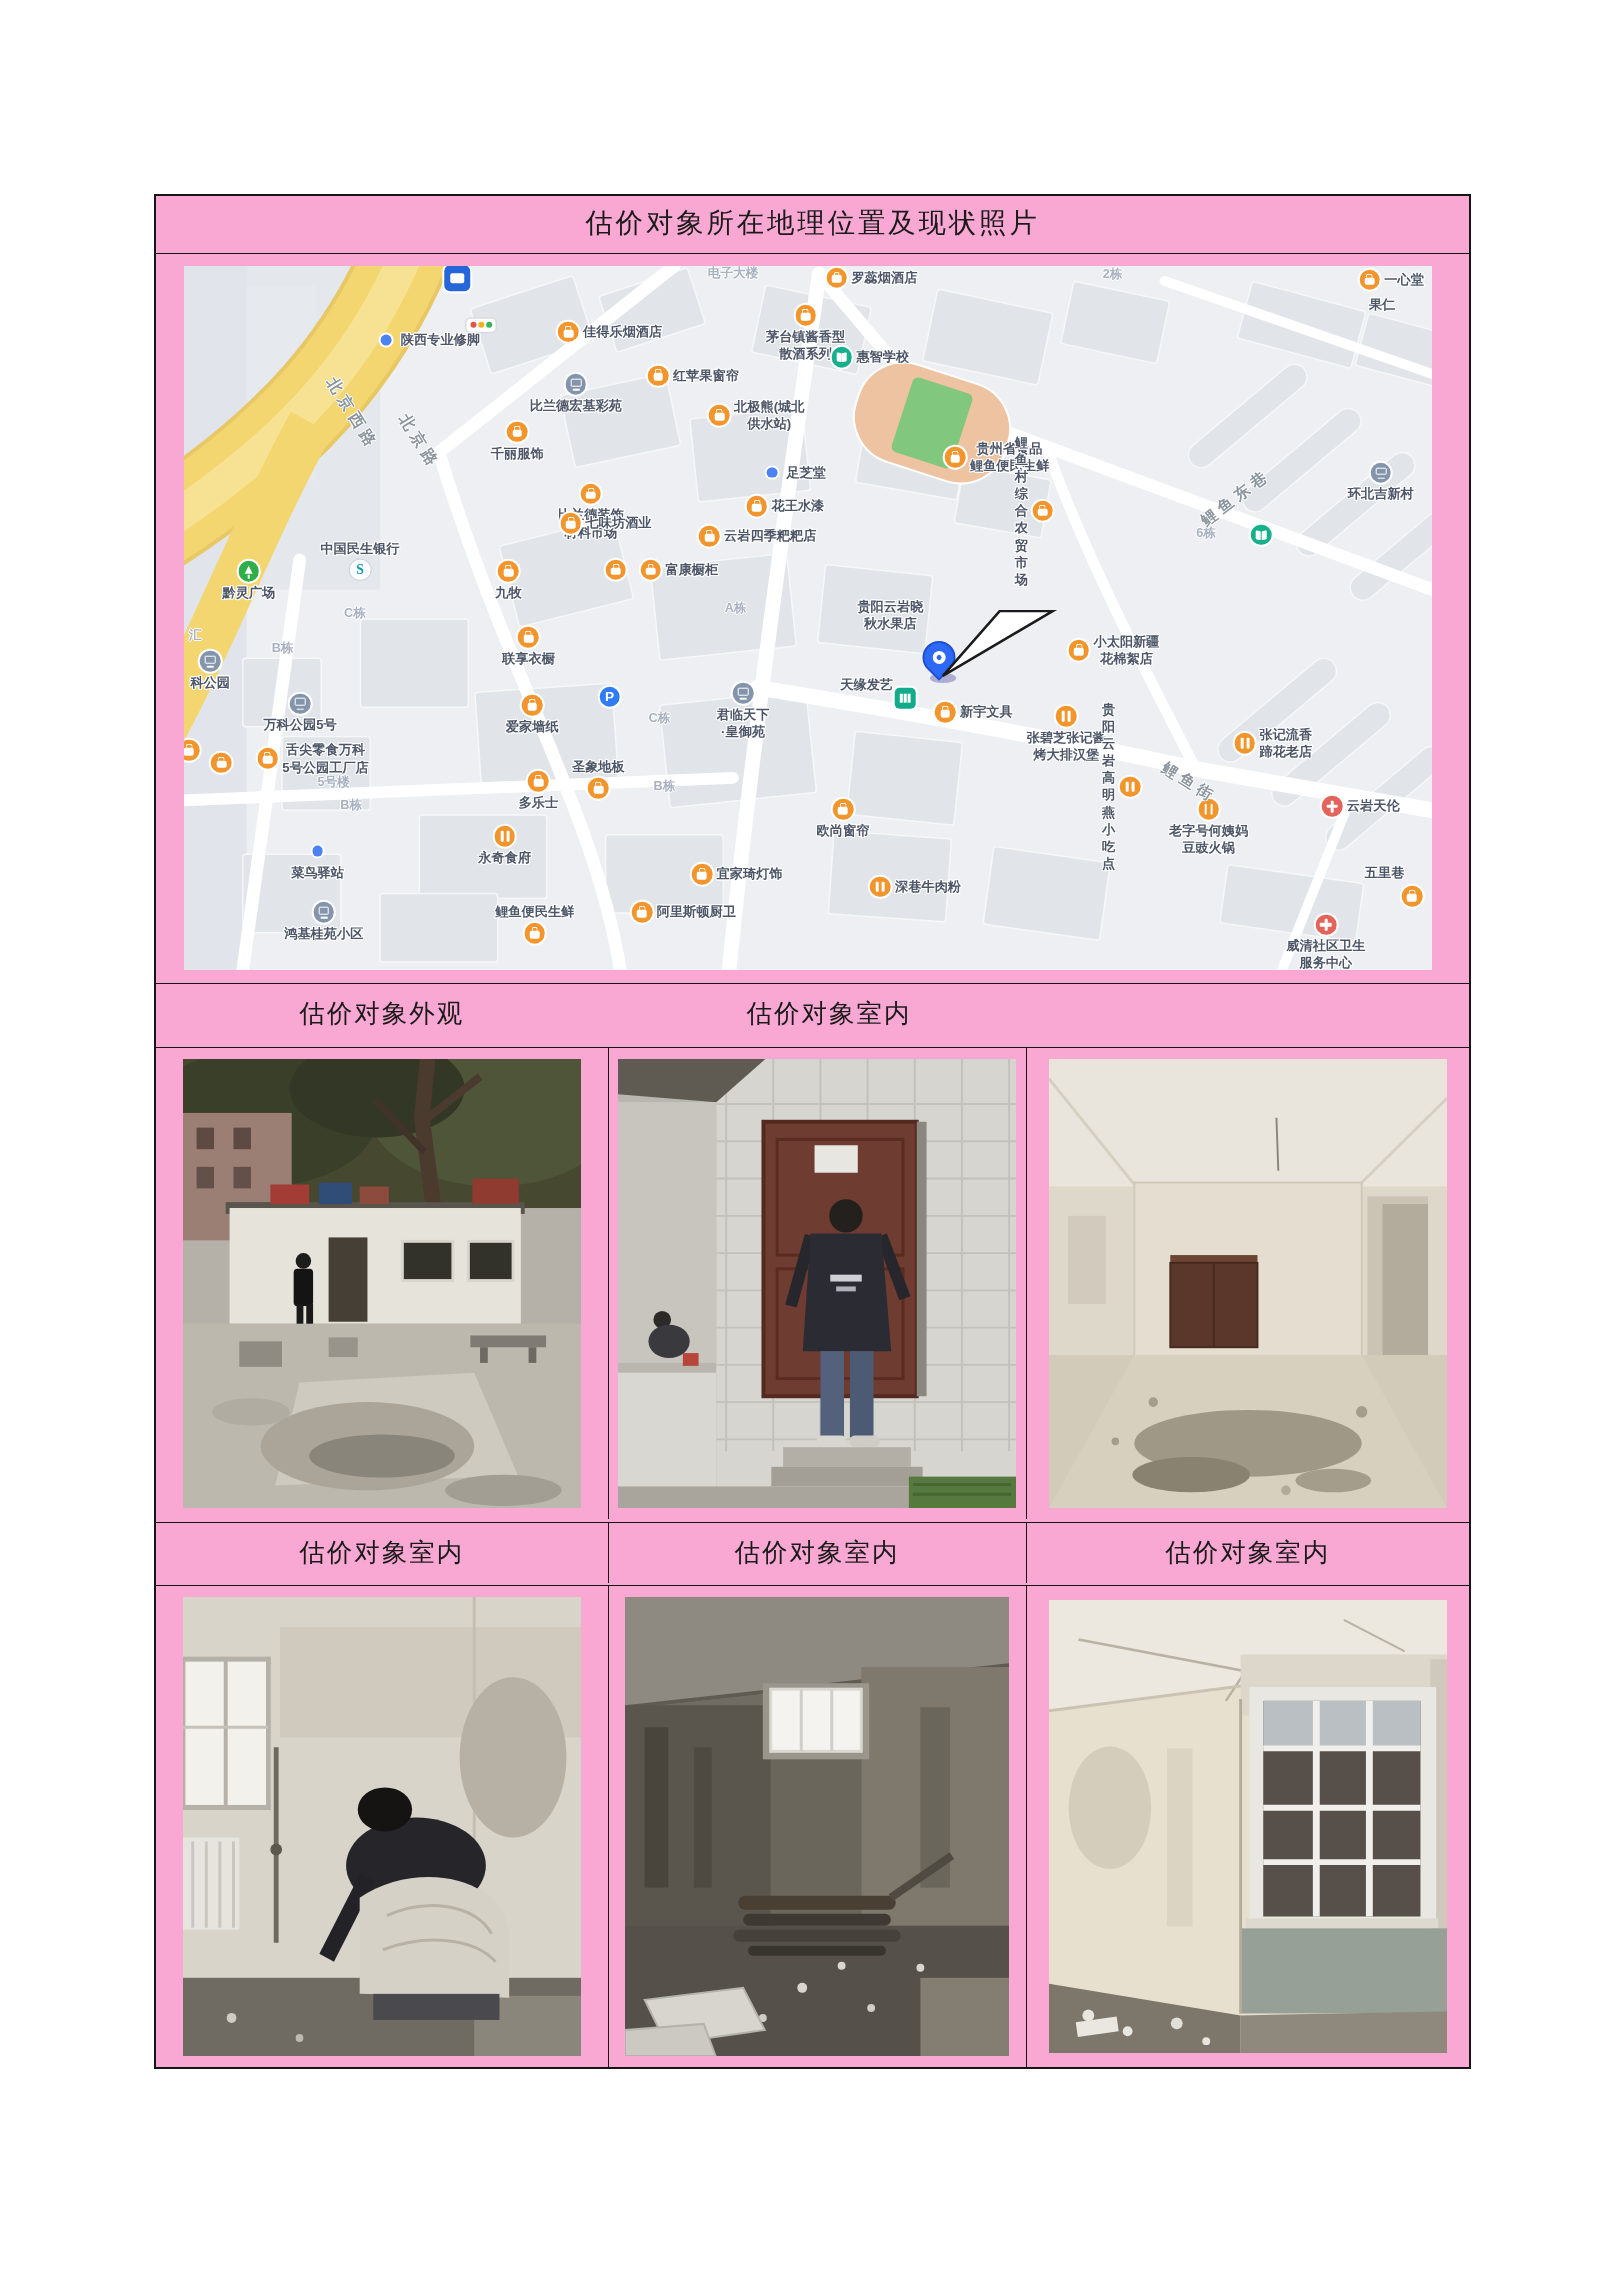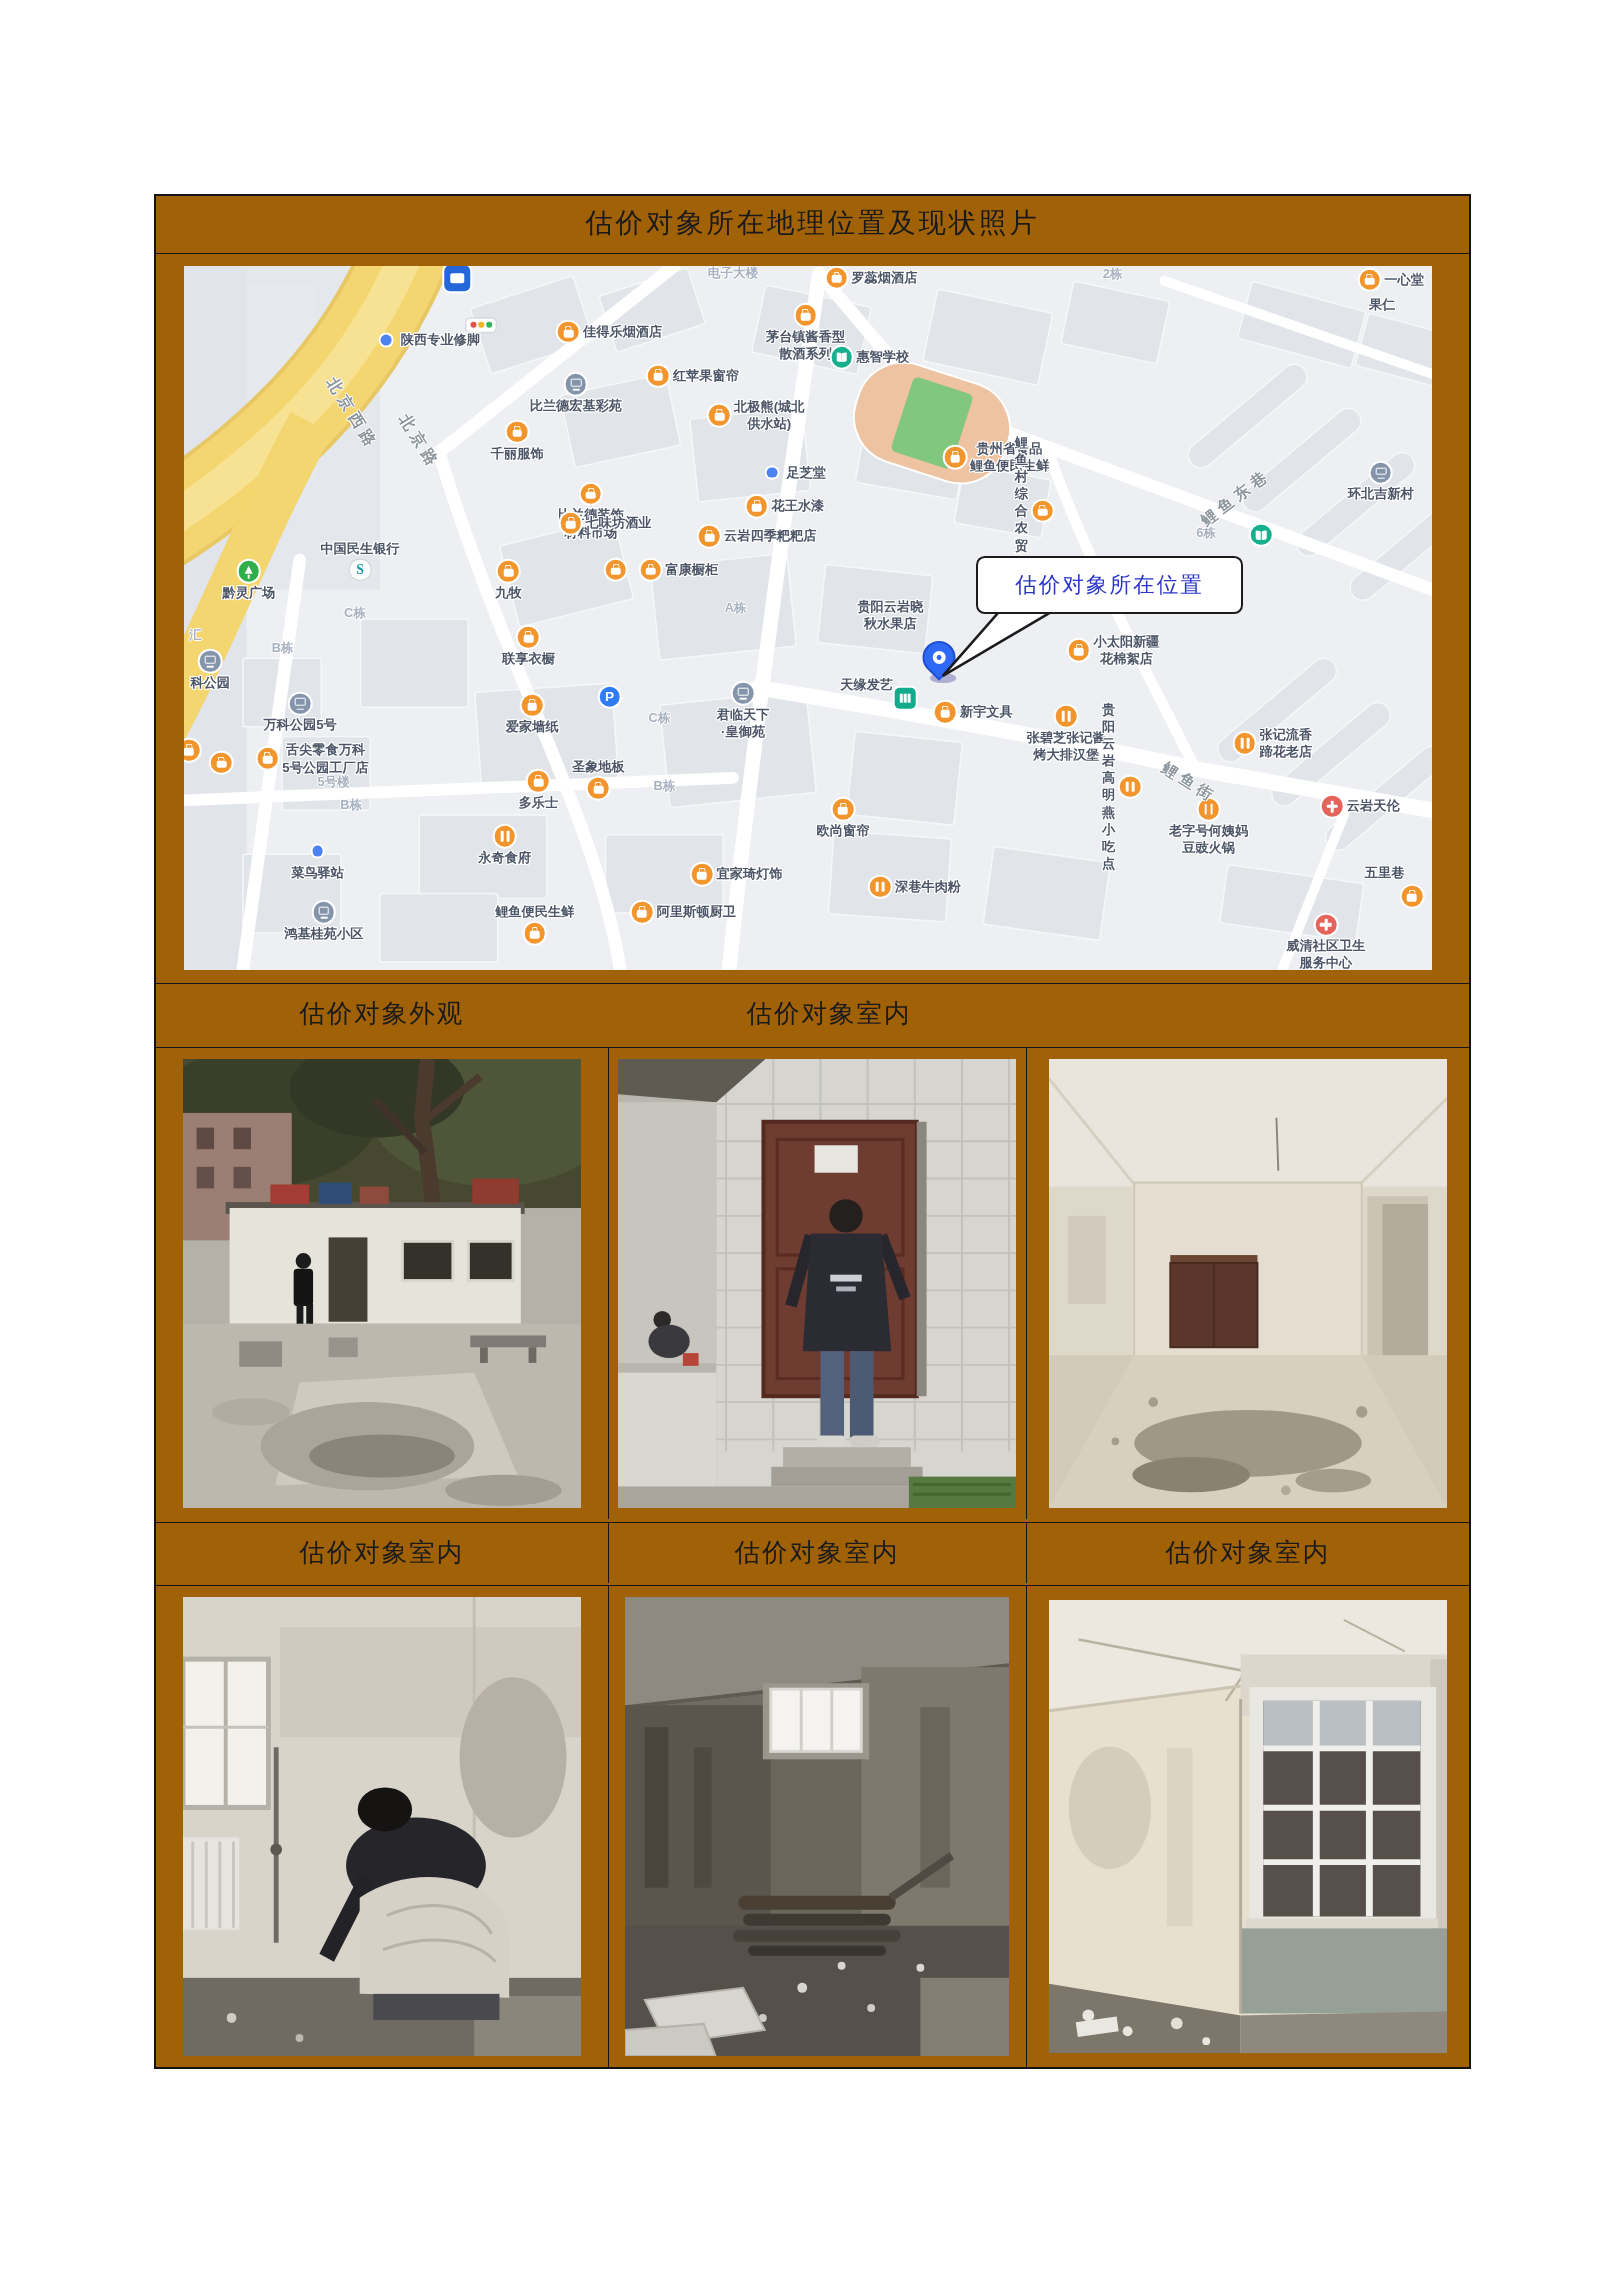--- a/index.html
+++ b/index.html
@@ -1,18 +1,18 @@
 <!DOCTYPE html>
 <html><head>
 <meta charset="utf-8">
 <style>
   html,body{margin:0;padding:0;background:#ffffff;}
   .page{position:relative;width:1621px;height:2293px;background:#fff;overflow:hidden;
         font-family:"Liberation Sans","DejaVu Sans",sans-serif;}
-  .tbl{position:absolute;left:154px;top:194px;width:1313px;border:2px solid #151515;background:#a16207;}
+  .tbl{position:absolute;left:154px;top:194px;width:1313px;border:2px solid #151515;background:#f9a8d4;}
   .row{position:relative;box-sizing:border-box;}
   .row + .row{border-top:1.5px solid #151515;margin-top:2.9px;}
   .title-row{height:54px;display:flex;align-items:center;justify-content:center;}
   .doc-serif{font-family:"Liberation Serif","DejaVu Serif",serif;color:#1a1a1a;}
   .title-text{font-size:27.4px;letter-spacing:2.9px;}
   .cap-row{height:61px;display:flex;}
   .cap-cell{display:flex;align-items:center;justify-content:center;box-sizing:border-box;}
   .cap-cell .cap-text{font-size:25.5px;letter-spacing:2px;}
   .c1{width:34.4%;} .c2{width:31.9%;border-left:1.5px solid #151515;border-right:1.5px solid #151515;} .c3{width:33.7%;}
   .photo-row{height:472px;display:flex;}
@@ -409,23 +409,20 @@
             <span class="road-lb" style="left: 80.5%; top: 73.5%; transform: translate(-50%, -50%) rotate(32deg);">鲤鱼街</span>
           </div>
 
         <span class="pin-shadow"></span>
         <div class="map-pin"></div>
 
         <svg class="pointer-svg" width="1248" height="704" viewBox="0 0 1273 718">
           <polygon points="832,352 774,418 886,352" fill="#ffffff" stroke="#1b1b1b" stroke-width="2.5"></polygon>
         </svg>
 
-        <div class="callout">
-          <span class="callout-text" style="color: rgb(42, 53, 200);">估价对象所在位置</span>
-        </div>
       </div>
     </div>
 
     <div class="row cap-row">
       <div class="cap-cell c1">
           <span class="doc-serif cap-text">估价对象外观</span>
         </div>
       <div class="cap-cell c3">
           <span class="doc-serif cap-text">估价对象室内</span>
         </div>

